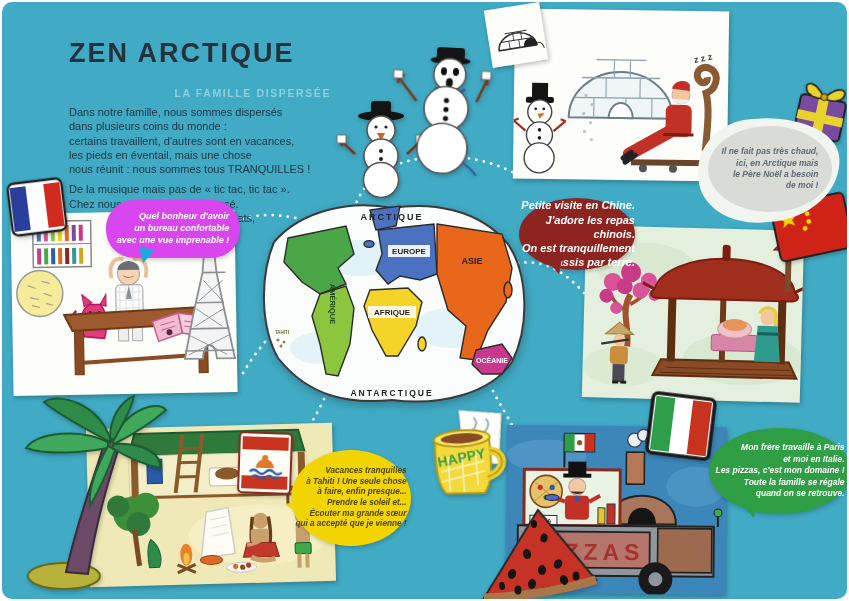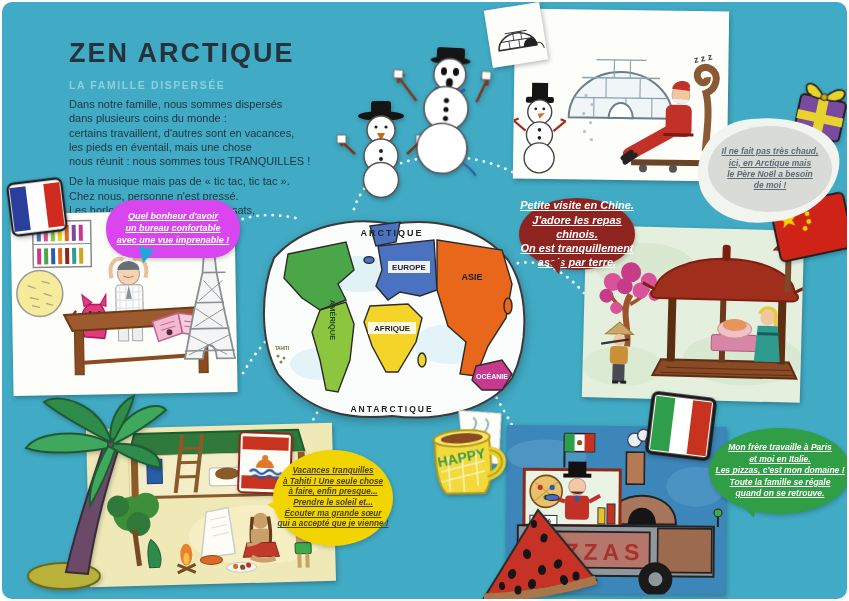--- a/index.html
+++ b/index.html
@@ -6,33 +6,33 @@
   .page{position:relative;width:849px;height:601px;background:#fff;overflow:hidden;}
   .stage{position:absolute;left:2px;top:2px;right:2px;bottom:2px;background:#41aac4;border-radius:10px;overflow:hidden;}
   .abs{position:absolute;}
   .card{position:absolute;background:#fdfdfa;box-shadow:1px 2px 5px rgba(0,0,0,.28);z-index:2;}
   .cutout{position:absolute;z-index:3;filter:drop-shadow(1px 2px 2px rgba(0,0,0,.25));}
   svg{display:block;}
 
   
   .header{position:absolute;left:67px;top:36px;width:262px;z-index:2;}
   .title{font-size:27px;font-weight:bold;letter-spacing:2px;color:#25313b;}
-  .subtitle{margin-top:10px;font-size:10.5px;font-weight:bold;letter-spacing:1.6px;color:#8dd0dc;}
+  .subtitle{margin-top:18px;font-size:10.5px;font-weight:bold;letter-spacing:1.6px;color:#8dd0dc;text-align:right;}
   .para{margin-top:6px;font-size:11px;line-height:1.3;color:#1f333f;white-space:pre-line;}
 
   
-  .bubble{position:absolute;display:flex;align-items:center;justify-content:center;text-align:center;
-    font-style:italic;font-weight:bold;white-space:pre-line;z-index:6;box-shadow:1px 2px 4px rgba(0,0,0,.2);text-decoration:underline;}
+  .bubble{position:absolute;display:flex;align-items:center;justify-content:center;text-align:right;
+    font-style:italic;font-weight:bold;white-space:pre-line;z-index:6;box-shadow:1px 2px 4px rgba(0,0,0,.2);}
   .tail{position:absolute;width:0;height:0;}
   #b-paris{left:104px;top:198px;width:134px;height:58px;border-radius:28px;background:#d946ef;color:#fff;font-size:9px;line-height:1.3;}
   #b-paris .tail{left:30px;bottom:-13px;border:8px solid transparent;border-top:15px solid #1fa7dc;transform:rotate(14deg);}
   #b-arctic{left:706px;top:124px;width:124px;height:86px;border-radius:50%;background:#d9dbd6;color:#5d6b74;font-size:8.5px;line-height:1.35;box-shadow:none;}
   #b-china{left:517px;top:196px;width:116px;height:72px;border-radius:50%;background:#8e2420;color:#fff;font-size:11px;line-height:1.3;}
   #b-china .tail{left:32px;bottom:-11px;border:7px solid transparent;border-top:14px solid #8e2420;transform:rotate(-14deg);}
-  #b-tahiti{left:271px;top:448px;width:120px;height:96px;border-radius:50%;background:#f2d500;color:#4c4414;font-size:8.2px;line-height:1.3;}
+  #b-tahiti{left:289px;top:448px;width:120px;height:96px;border-radius:50%;background:#f2d500;color:#4c4414;font-size:8.2px;line-height:1.3;}
   #b-tahiti .tail{left:-13px;top:48px;border:7px solid transparent;border-right:15px solid #f2d500;transform:rotate(10deg);}
   #b-italy{left:707px;top:426px;width:142px;height:86px;border-radius:50%;background:#2f9e44;color:#fff;font-size:8.5px;line-height:1.35;}
   #b-italy .tail{left:36px;bottom:-12px;border:8px solid transparent;border-top:15px solid #2f9e44;transform:rotate(-14deg);}
   .scrap{position:absolute;left:696px;top:116px;width:142px;height:104px;background:#f2f4f0;
     border-radius:42% 58% 55% 45%/52% 45% 60% 48%;transform:rotate(-4deg);z-index:5;}
   .dotted{position:absolute;left:0;top:0;z-index:1;pointer-events:none;}
 </style>
 </head>
 <body>
 
@@ -243,21 +243,21 @@
   </div>
 
   <div class="bubble" id="b-china">
     <span>Petite visite en Chine.
 J'adore les repas chinois.
 On est tranquillement
 assis par terre.</span>
     <span class="tail"></span>
   </div>
 
-  <div class="abs" style="left:248px;top:212px;z-index:2;filter:drop-shadow(1px 3px 4px rgba(0,0,0,.25));">
+  <div class="abs" style="left:248px;top:196px;z-index:2;filter:drop-shadow(1px 3px 4px rgba(0,0,0,.25));">
     <svg width="284" height="208" viewBox="0 0 284 208">
       <path d="M24,44 C10,78 10,128 28,160 C60,200 100,206 142,202 C190,208 240,196 262,164 C280,128 278,76 258,46 C228,10 180,4 142,10 C100,2 52,12 24,44 Z" fill="#fbfdfc" stroke="#3a3a3a" stroke-width="2"></path>
       <ellipse cx="110" cy="60" rx="40" ry="18" fill="#d6ecf3" opacity=".7"></ellipse>
       <ellipse cx="200" cy="130" rx="36" ry="20" fill="#d6ecf3" opacity=".6"></ellipse>
       <ellipse cx="70" cy="150" rx="30" ry="16" fill="#d6ecf3" opacity=".6"></ellipse>
       <g stroke="#2a2a2a" stroke-width="1.4">
         <polygon points="38,40 96,28 104,56 88,70 96,86 70,96 52,84 34,64" fill="#4ba648"></polygon>
         <polygon points="70,96 96,88 104,110 100,146 88,178 76,176 70,146 62,118" fill="#8cc63f"></polygon>
         <polygon points="120,12 150,8 146,28 126,32" fill="#4a72c0"></polygon>
         <polygon points="128,32 184,26 187,76 170,82 150,78 138,86 126,72 132,56" fill="#4a72c0"></polygon>

